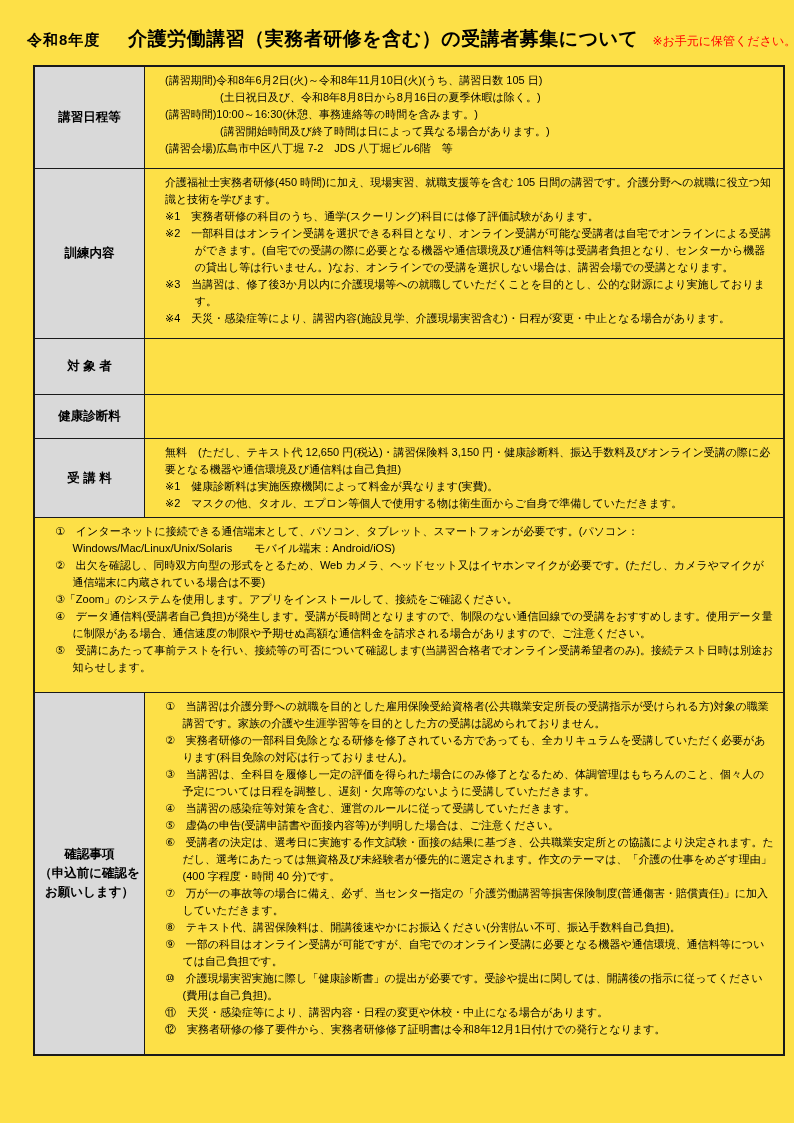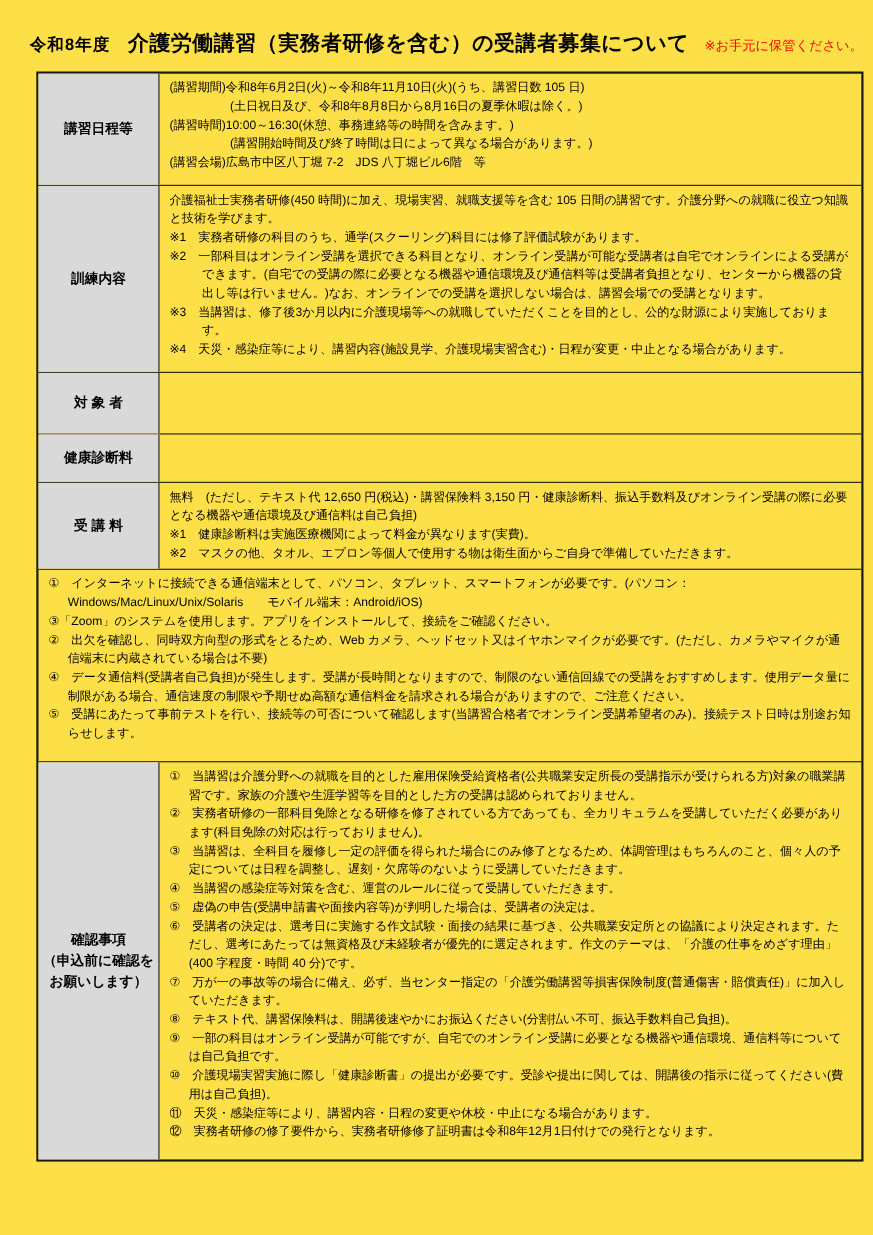--- a/index.html
+++ b/index.html
@@ -27,21 +27,21 @@
   .title-prefix {
     font-size: 15px;
     font-weight: bold;
     color: #000000;
     letter-spacing: 1px;
   }
   .title-main {
     font-size: 19px;
     font-weight: bold;
     color: #000000;
-    margin-left: 16px;
+    margin-left: 28px;
     letter-spacing: 0.5px;
   }
   .title-note {
     font-size: 12px;
     font-weight: normal;
     color: var(--note-red, #ff0000);
     margin-left: 14px;
   }
   .table {
     width: 752px;
@@ -67,21 +67,21 @@
     font-weight: bold;
     font-size: 12.5px;
     line-height: 1.5;
     white-space: pre-line;
     padding: 4px 0;
     box-sizing: border-box;
     color: #000000;
   }
   .content-cell {
     flex: 1;
-    padding: 5px 9px 5px 9px;
+    padding: 5px 9px 5px 20px;
     font-size: 11px;
     line-height: 17px;
     color: #000000;
     box-sizing: border-box;
   }
   .para { margin: 0; }
   .p-plain  { }
   .p-note   { padding-left: 2.7em; text-indent: -2.7em; } 
   .p-note1  { padding-left: 2.1em; text-indent: -2.1em; } 
   .p-num    { padding-left: 1.6em; text-indent: -1.6em; } 
@@ -144,37 +144,37 @@
     <div class="content-cell">
           <div class="para p-plain">無料　(ただし、テキスト代 12,650 円(税込)・講習保険料 3,150 円・健康診断料、振込手数料及びオンライン受講の際に必要となる機器や通信環境及び通信料は自己負担)</div>
           <div class="para p-note">※1　健康診断料は実施医療機関によって料金が異なります(実費)。</div>
           <div class="para p-note">※2　マスクの他、タオル、エプロン等個人で使用する物は衛生面からご自身で準備していただきます。</div>
         </div>
   </div>
 
   <div class="row row-online">
     <div class="content-cell">
           <div class="para p-num">①　インターネットに接続できる通信端末として、パソコン、タブレット、スマートフォンが必要です。(パソコン：Windows/Mac/Linux/Unix/Solaris　　モバイル端末：Android/iOS)</div>
+          <div class="para p-num">②　出欠を確認し、同時双方向型の形式をとるため、Web カメラ、ヘッドセット又はイヤホンマイクが必要です。(ただし、カメラやマイクが通信端末に内蔵されている場合は不要)</div>
           <div class="para p-num">③「Zoom」のシステムを使用します。アプリをインストールして、接続をご確認ください。</div>
-          <div class="para p-num">②　出欠を確認し、同時双方向型の形式をとるため、Web カメラ、ヘッドセット又はイヤホンマイクが必要です。(ただし、カメラやマイクが通信端末に内蔵されている場合は不要)</div>
           <div class="para p-num">④　データ通信料(受講者自己負担)が発生します。受講が長時間となりますので、制限のない通信回線での受講をおすすめします。使用データ量に制限がある場合、通信速度の制限や予期せぬ高額な通信料金を請求される場合がありますので、ご注意ください。</div>
           <div class="para p-num">⑤　受講にあたって事前テストを行い、接続等の可否について確認します(当講習合格者でオンライン受講希望者のみ)。接続テスト日時は別途お知らせします。</div>
         </div>
   </div>
 
   <div class="row row-confirm">
     <div class="header-cell">確認事項
 （申込前に確認を
 お願いします）</div>
     <div class="content-cell">
           <div class="para p-num">①　当講習は介護分野への就職を目的とした雇用保険受給資格者(公共職業安定所長の受講指示が受けられる方)対象の職業講習です。家族の介護や生涯学習等を目的とした方の受講は認められておりません。</div>
           <div class="para p-num">②　実務者研修の一部科目免除となる研修を修了されている方であっても、全カリキュラムを受講していただく必要があります(科目免除の対応は行っておりません)。</div>
           <div class="para p-num">③　当講習は、全科目を履修し一定の評価を得られた場合にのみ修了となるため、体調管理はもちろんのこと、個々人の予定については日程を調整し、遅刻・欠席等のないように受講していただきます。</div>
           <div class="para p-num">④　当講習の感染症等対策を含む、運営のルールに従って受講していただきます。</div>
-          <div class="para p-num">⑤　虚偽の申告(受講申請書や面接内容等)が判明した場合は、受講者の決定は。</div>
+          <div class="para p-num">⑤　虚偽の申告(受講申請書や面接内容等)が判明した場合は、ご注意ください。</div>
           <div class="para p-num">⑥　受講者の決定は、選考日に実施する作文試験・面接の結果に基づき、公共職業安定所との協議により決定されます。ただし、選考にあたっては無資格及び未経験者が優先的に選定されます。作文のテーマは、「介護の仕事をめざす理由」(400 字程度・時間 40 分)です。</div>
           <div class="para p-num">⑦　万が一の事故等の場合に備え、必ず、当センター指定の「介護労働講習等損害保険制度(普通傷害・賠償責任)」に加入していただきます。</div>
           <div class="para p-num">⑧　テキスト代、講習保険料は、開講後速やかにお振込ください(分割払い不可、振込手数料自己負担)。</div>
           <div class="para p-num">⑨　一部の科目はオンライン受講が可能ですが、自宅でのオンライン受講に必要となる機器や通信環境、通信料等については自己負担です。</div>
           <div class="para p-num">⑩　介護現場実習実施に際し「健康診断書」の提出が必要です。受診や提出に関しては、開講後の指示に従ってください(費用は自己負担)。</div>
           <div class="para p-num">⑪　天災・感染症等により、講習内容・日程の変更や休校・中止になる場合があります。</div>
           <div class="para p-num">⑫　実務者研修の修了要件から、実務者研修修了証明書は令和8年12月1日付けでの発行となります。</div>
         </div>
   </div>
 </div>

